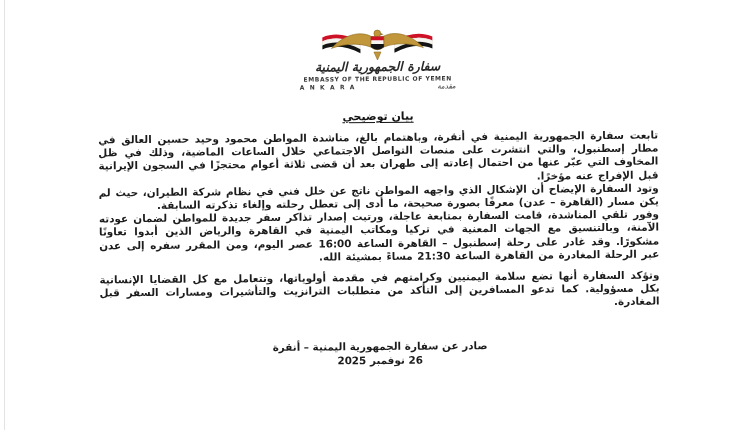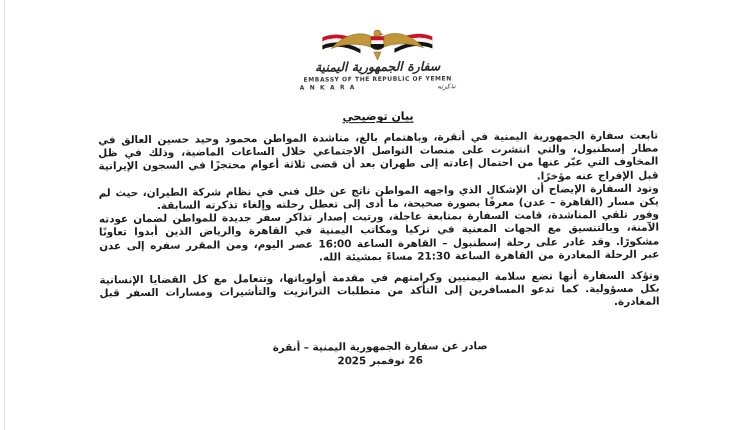--- a/index.html
+++ b/index.html
@@ -140,21 +140,21 @@
         <path d="M52.5,10.5 L65.5,10.5 L65.5,14.2 L52.5,14.2 Z" fill="#ce1126"></path>
         <path d="M52.5,18 L65.5,18 L65.5,21 Q59,26.5 52.5,21 Z" fill="#141414"></path>
 
         <path d="M55.5,26 L62.5,26 L59,34 Z" fill="#c2973b" stroke="#8a6a20" stroke-width="0.6"></path>
       </svg>
     </div>
     <div class="calligraphy">سفارة الجمهورية اليمنية</div>
     <div class="org-en">EMBASSY OF THE REPUBLIC OF YEMEN</div>
     <div class="city-row">
       <span class="city-en">A N K A R A</span>
-      <span class="city-ar">تذكرته</span>
+      <span class="city-ar">مقدمة</span>
     </div>
   </div>
 
   <div class="stmt-title">بيان توضيحي</div>
 
   <div class="stmt-body">
     <p>تابعت سفارة الجمهورية اليمنية في أنقرة، وباهتمام بالغ، مناشدة المواطن محمود وحيد حسين العالق في مطار إسطنبول، والتي انتشرت على منصات التواصل الاجتماعي خلال الساعات الماضية، وذلك في ظل المخاوف التي عبّر عنها من احتمال إعادته إلى طهران بعد أن قضى ثلاثة أعوام محتجزًا في السجون الإيرانية قبل الإفراج عنه مؤخرًا.</p>
     <p>وتود السفارة الإيضاح أن الإشكال الذي واجهه المواطن ناتج عن خلل فني في نظام شركة الطيران، حيث لم يكن مسار (القاهرة – عدن) معرفًا بصورة صحيحة، ما أدى إلى تعطل رحلته وإلغاء تذكرته السابقة.</p>
     <p>وفور تلقي المناشدة، قامت السفارة بمتابعة عاجلة، ورتبت إصدار تذاكر سفر جديدة للمواطن لضمان عودته الآمنة، وبالتنسيق مع الجهات المعنية في تركيا ومكاتب اليمنية في القاهرة والرياض الذين أبدوا تعاونًا مشكورًا. وقد غادر على رحلة إسطنبول – القاهرة الساعة 16:00 عصر اليوم، ومن المقرر سفره إلى عدن عبر الرحلة المغادرة من القاهرة الساعة 21:30 مساءً بمشيئة الله.</p>
     <p class="gap-before">وتؤكد السفارة أنها تضع سلامة اليمنيين وكرامتهم في مقدمة أولوياتها، وتتعامل مع كل القضايا الإنسانية بكل مسؤولية. كما تدعو المسافرين إلى التأكد من متطلبات الترانزيت والتأشيرات ومسارات السفر قبل المغادرة.</p>

